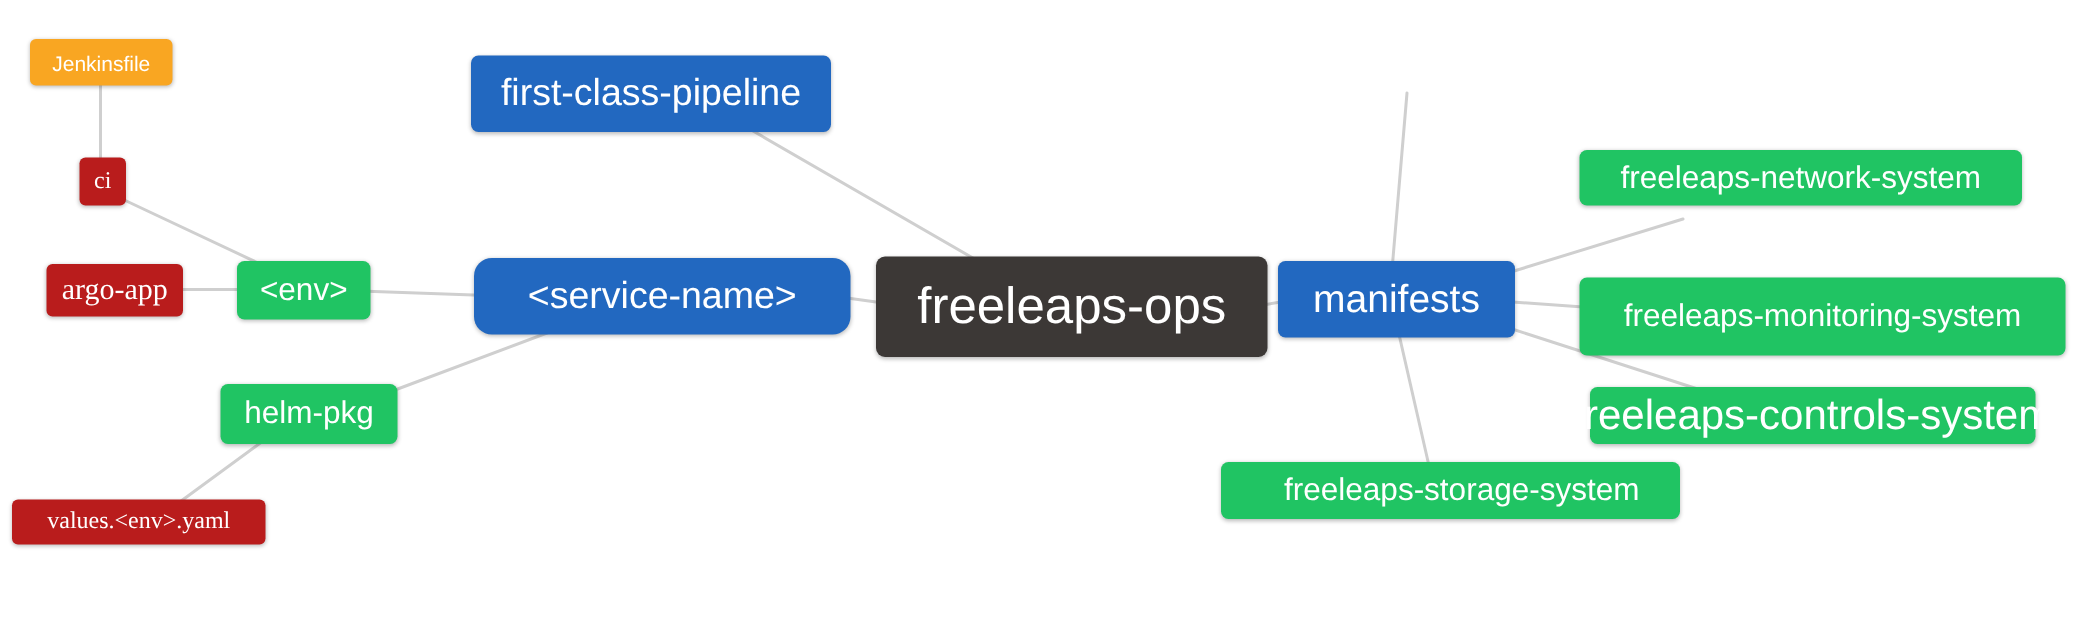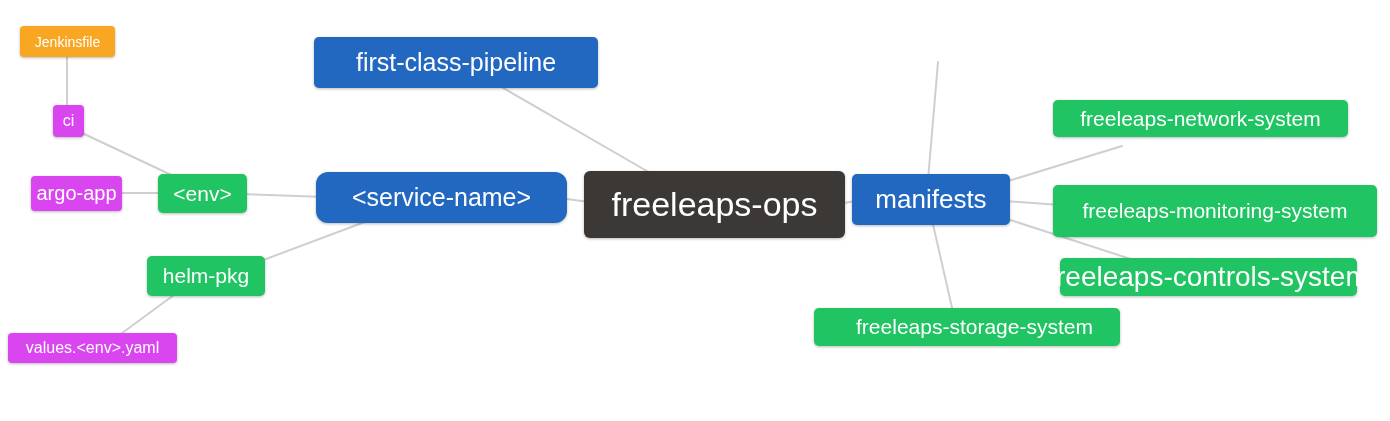--- a/index.html
+++ b/index.html
@@ -35,21 +35,21 @@
     white-space: nowrap;
     color: #ffffff;
     border-radius: 5px;
     box-shadow: 0 1px 3px rgba(0,0,0,0.28);
     cursor: pointer;
     user-select: none;
   }
   .node.dark   { background: #3c3836; border-radius: 6px; }
   .node.blue   { background: #2268c0; }
   .node.green  { background: #20c463; }
-  .node.red    { background: #d946ef; border-radius: 4px; }
+  .node.red    { background: #b91c1c; border-radius: 4px; font-family: Liberation Serif, serif; }
   .node.orange { background: #f9a622; border-radius: 4px; }
 </style>
 </head>
 <body>
 
 <div class="canvas">
 
   <svg class="edges" width="1390" height="421" viewBox="0 0 1390 421">
     <line x1="67" y1="50" x2="67" y2="112"></line>
     <line x1="80" y1="132" x2="182" y2="180"></line>
@@ -72,21 +72,21 @@
   <div class="node red" style="left:53px;  top:105px; width:31px;  height:32px; font-size:16px;">ci</div>
 
   <div class="node red" style="left:31px;  top:176px; width:91px;  height:35px; font-size:20px;">argo-app</div>
 
   <div class="node green" style="left:158px; top:174px; width:89px;  height:39px; font-size:21px;">&lt;env&gt;</div>
 
   <div class="node green" style="left:147px; top:256px; width:118px; height:40px; font-size:21px;">helm-pkg</div>
 
   <div class="node red" style="left:8px;   top:333px; width:169px; height:30px; font-size:16px;">values.&lt;env&gt;.yaml</div>
 
-  <div class="node blue" style="left:314px; top:37px;  width:284px; height:51px; font-size:25px;">first-class-pipeline</div>
+  <div class="node blue" style="left:314px; top:37px;  width:240px; height:51px; font-size:25px;">first-class-pipeline</div>
 
   <div class="node blue" style="left:316px; top:172px; width:251px; height:51px; font-size:25px;border-radius:12px;">&lt;service-name&gt;</div>
 
   <div class="node dark" style="left:584px; top:171px; width:261px; height:67px; font-size:34px;">freeleaps-ops</div>
 
   <div class="node blue" style="left:852px; top:174px; width:158px; height:51px; font-size:26px;">manifests</div>
 
 
   <div class="node green" style="left:1053px; top:100px; width:295px; height:37px; font-size:21px;">freeleaps-network-system</div>
 

